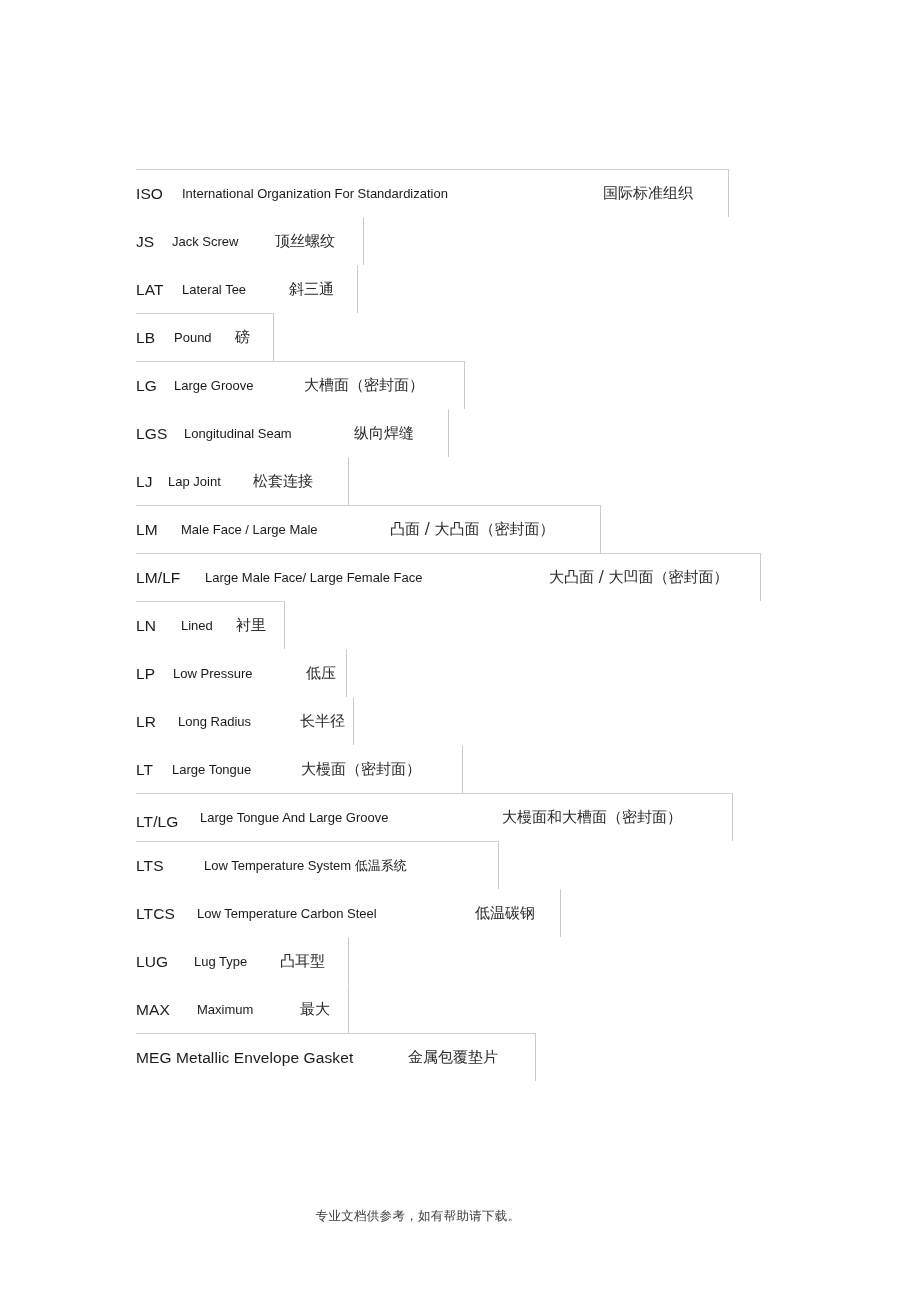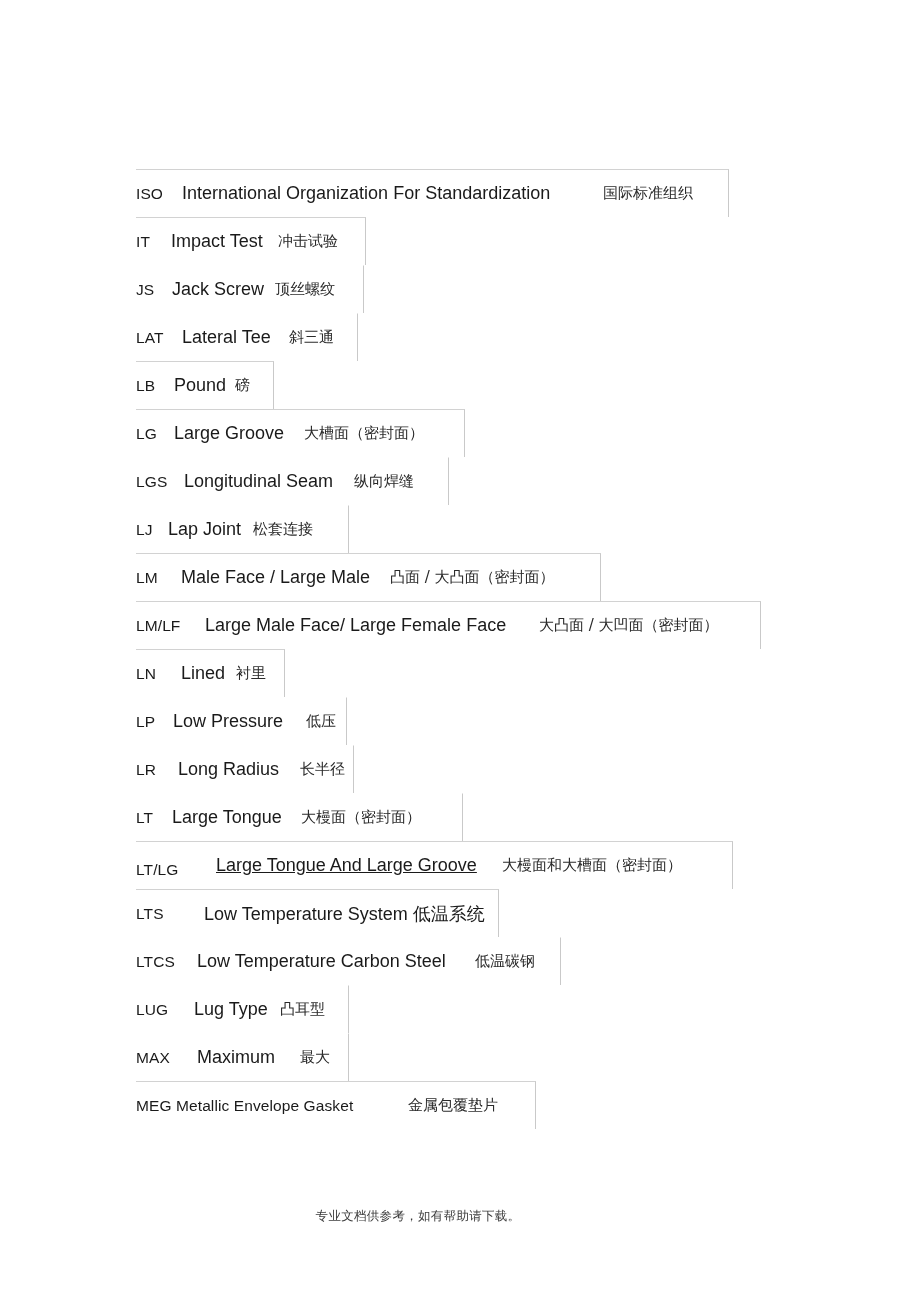--- a/index.html
+++ b/index.html
@@ -55,21 +55,21 @@
     border-top: 1px solid transparent;
   }
 
   .abbr {
     font-size: 15.5px;
     letter-spacing: 0.1px;
     color: #1a1a1a;
   }
 
   .term {
-    font-size: 18px;
+    font-size: 13px;
     color: #1a1a1a;
   }
 
   .cn {
     font-size: 15px;
     color: #2a2a2a;
     font-family: "DejaVu Sans", "Liberation Sans", sans-serif;
   }
 
   
@@ -91,27 +91,20 @@
 <div class="page">
 
   <div class="glossary" id="glossary">
       <div class="row">
         <div class="cell" style="width: 593px;">
           <span class="abbr" style="position: absolute; left: 0px;">ISO</span>
           <span class="term" style="position: absolute; left: 46px;">International Organization For Standardization</span>
           <span class="cn" style="position: absolute; left: 467px;">国际标准组织</span>
         </div>
       </div>
-      <div class="row">
-        <div class="cell" style="width: 230px;">
-          <span class="abbr" style="position: absolute; left: 0px;">IT</span>
-          <span class="term" style="position: absolute; left: 35px;">Impact Test</span>
-          <span class="cn" style="position: absolute; left: 142px;">冲击试验</span>
-        </div>
-      </div>
       <div class="row no-top">
         <div class="cell" style="width: 228px;">
           <span class="abbr" style="position: absolute; left: 0px;">JS</span>
           <span class="term" style="position: absolute; left: 36px;">Jack Screw</span>
           <span class="cn" style="position: absolute; left: 139px;">顶丝螺纹</span>
         </div>
       </div>
       <div class="row no-top">
         <div class="cell" style="width: 222px;">
           <span class="abbr" style="position: absolute; left: 0px;">LAT</span>
@@ -151,21 +144,21 @@
         <div class="cell" style="width: 465px; text-align: center;">
           <span class="abbr" style="position: absolute; left: 0px;">LM</span>
           <span class="term" style="position: absolute; left: 45px;">Male Face / Large Male</span>
           <span class="cn" style="position: absolute; left: 254px;">凸面 / 大凸面（密封面）</span>
         </div>
       </div>
       <div class="row">
         <div class="cell" style="width: 625px;">
           <span class="abbr" style="position: absolute; left: 0px;">LM/LF</span>
           <span class="term" style="position: absolute; left: 69px;">Large Male Face/ Large Female Face</span>
-          <span class="cn" style="position: absolute; left: 403px; text-align: right;">大凸面 / 大凹面（密封面）</span>
+          <span class="cn" style="position: absolute; left: 413px; text-align: right;">大凸面 / 大凹面（密封面）</span>
         </div>
       </div>
       <div class="row">
         <div class="cell" style="width: 149px;">
           <span class="abbr" style="position: absolute; left: 0px;">LN</span>
           <span class="term" style="position: absolute; left: 45px;">Lined</span>
           <span class="cn" style="position: absolute; left: 100px;">衬里</span>
         </div>
       </div>
       <div class="row no-top">
@@ -185,21 +178,21 @@
       <div class="row no-top">
         <div class="cell" style="width: 327px;">
           <span class="abbr" style="position: absolute; left: 0px;">LT</span>
           <span class="term" style="position: absolute; left: 36px;">Large Tongue</span>
           <span class="cn" style="position: absolute; left: 165px;">大槾面（密封面）</span>
         </div>
       </div>
       <div class="row">
         <div class="cell" style="width: 597px;">
           <span class="abbr" style="position: absolute; left: 0px; margin-top: 8px;">LT/LG</span>
-          <span class="term" style="position: absolute; left: 80px; text-decoration: underline;">Large Tongue And Large Groove</span>
+          <span class="term" style="position: absolute; left: 64px;">Large Tongue And Large Groove</span>
           <span class="cn" style="position: absolute; left: 366px;">大槾面和大槽面（密封面）</span>
         </div>
       </div>
       <div class="row">
         <div class="cell" style="width: 363px;">
           <span class="abbr" style="position: absolute; left: 0px;">LTS</span>
           <span class="term" style="position: absolute; left: 68px;">Low Temperature System 低温系统</span>
         </div>
       </div>
       <div class="row no-top">

